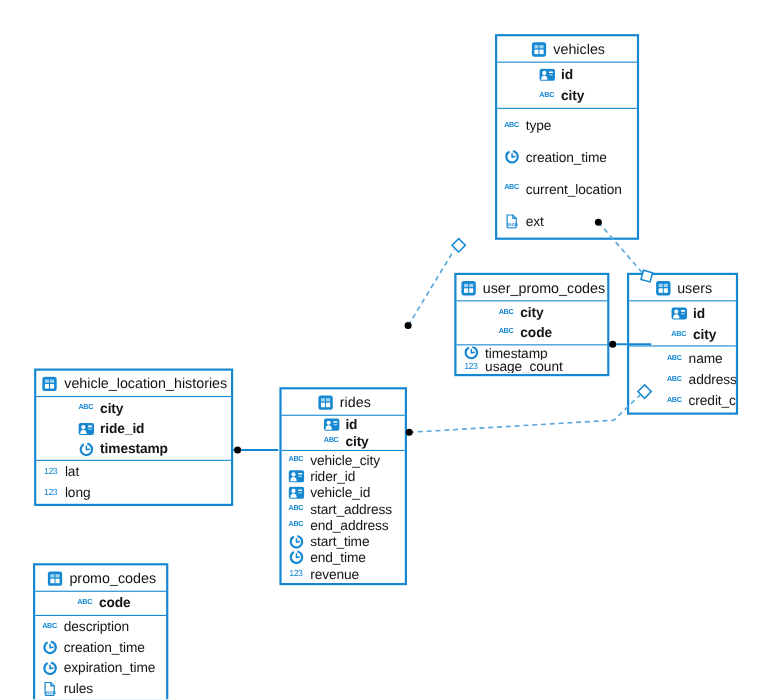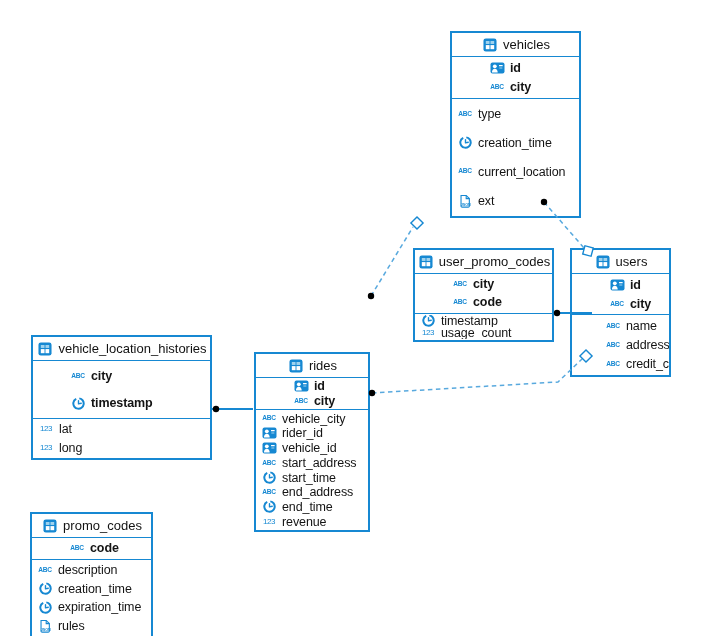--- a/index.html
+++ b/index.html
@@ -269,35 +269,35 @@
             <span class="col-label">vehicle_id</span>
           </div>
           <div class="row field-row">
             <span class="icon-box">
               <span class="txt-icon abc">ABC</span>
             </span>
             <span class="col-label">start_address</span>
           </div>
           <div class="row field-row">
             <span class="icon-box">
+              <span class="txt-icon abc">ABC</span>
+            </span>
+            <span class="col-label">end_address</span>
+          </div>
+          <div class="row field-row">
+            <span class="icon-box">
               <svg width="13" height="13" viewBox="0 0 13 13">
                 <circle cx="6.5" cy="6.5" r="5.2" fill="#fff" stroke="#1688d2" stroke-width="2" stroke-dasharray="28.7 4" transform="rotate(-81 6.5 6.5)"></circle>
                 <path d="M6.5,6.9 L6.5,3.7 M6.5,6.9 L9.2,6.3" stroke="#1688d2" stroke-width="1.4" stroke-linecap="round" fill="none"></path>
               </svg>
             </span>
             <span class="col-label">start_time</span>
           </div>
           <div class="row field-row">
             <span class="icon-box">
-              <span class="txt-icon abc">ABC</span>
-            </span>
-            <span class="col-label">end_address</span>
-          </div>
-          <div class="row field-row">
-            <span class="icon-box">
               <svg width="13" height="13" viewBox="0 0 13 13">
                 <circle cx="6.5" cy="6.5" r="5.2" fill="#fff" stroke="#1688d2" stroke-width="2" stroke-dasharray="28.7 4" transform="rotate(-81 6.5 6.5)"></circle>
                 <path d="M6.5,6.9 L6.5,3.7 M6.5,6.9 L9.2,6.3" stroke="#1688d2" stroke-width="1.4" stroke-linecap="round" fill="none"></path>
               </svg>
             </span>
             <span class="col-label">end_time</span>
           </div>
           <div class="row field-row">
             <span class="icon-box">
               <span class="txt-icon num">123</span>
@@ -318,20 +318,32 @@
             </svg>
           </span>
           <span>vehicle_location_histories</span>
         </div>
         <div class="section pk" style="flex-grow: 3;">
           <div class="row pk-row">
             <span class="icon-box">
               <span class="txt-icon abc">ABC</span>
             </span>
             <span class="col-label">city</span>
+          </div>
+          <div class="row pk-row">
+            <span class="icon-box">
+              <svg width="15" height="12" viewBox="0 0 15 12">
+                <rect x="0.5" y="0.5" width="14" height="11" rx="2" fill="#1688d2"></rect>
+                <circle cx="4.8" cy="4.3" r="1.9" fill="#fff"></circle>
+                <path d="M1.9,10.6 C1.9,7.9 3.2,6.7 4.8,6.7 C6.4,6.7 7.7,7.9 7.7,10.6 Z" fill="#fff"></path>
+                <rect x="9" y="2.9" width="3.7" height="1.4" rx="0.3" fill="#fff"></rect>
+                <rect x="9.3" y="5.5" width="3.1" height="1.1" rx="0.3" fill="#9fd2ee"></rect>
+              </svg>
+            </span>
+            <span class="col-label">ride_id</span>
           </div>
           <div class="row pk-row">
             <span class="icon-box">
               <svg width="13" height="13" viewBox="0 0 13 13">
                 <circle cx="6.5" cy="6.5" r="5.2" fill="#fff" stroke="#1688d2" stroke-width="2" stroke-dasharray="28.7 4" transform="rotate(-81 6.5 6.5)"></circle>
                 <path d="M6.5,6.9 L6.5,3.7 M6.5,6.9 L9.2,6.3" stroke="#1688d2" stroke-width="1.4" stroke-linecap="round" fill="none"></path>
               </svg>
             </span>
             <span class="col-label">timestamp</span>
           </div>

